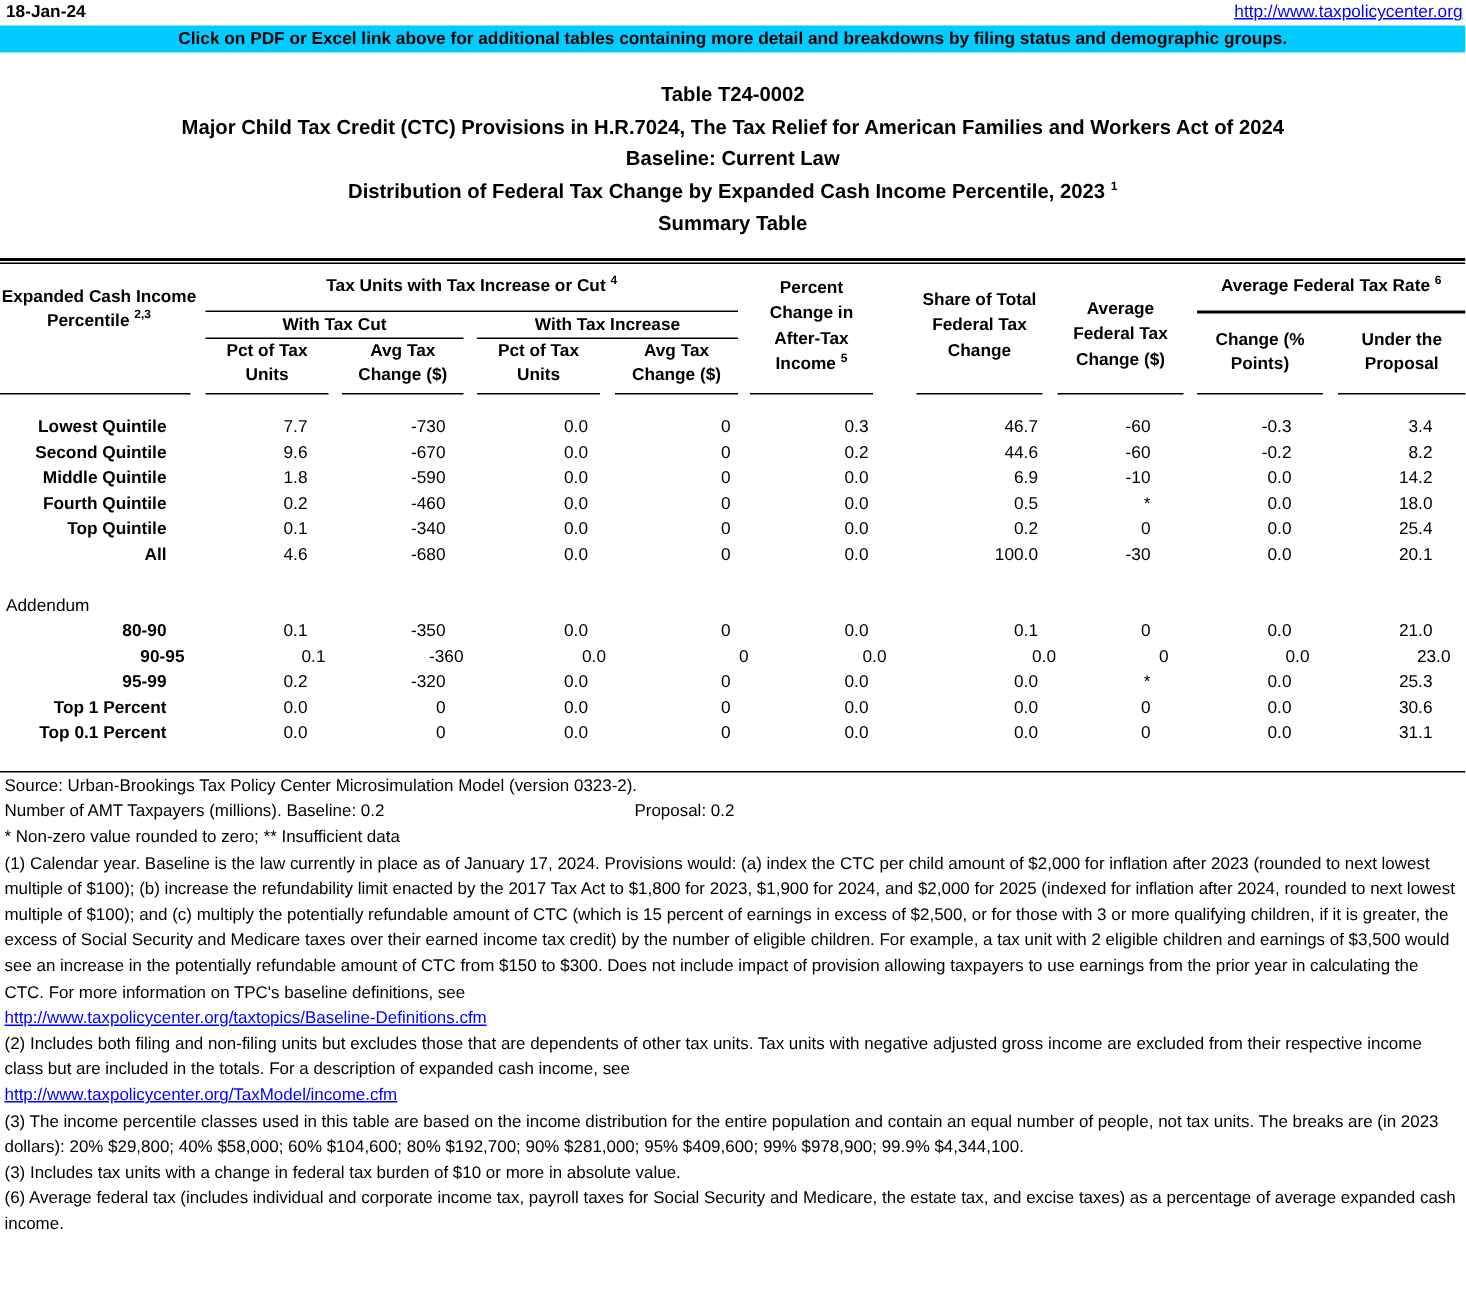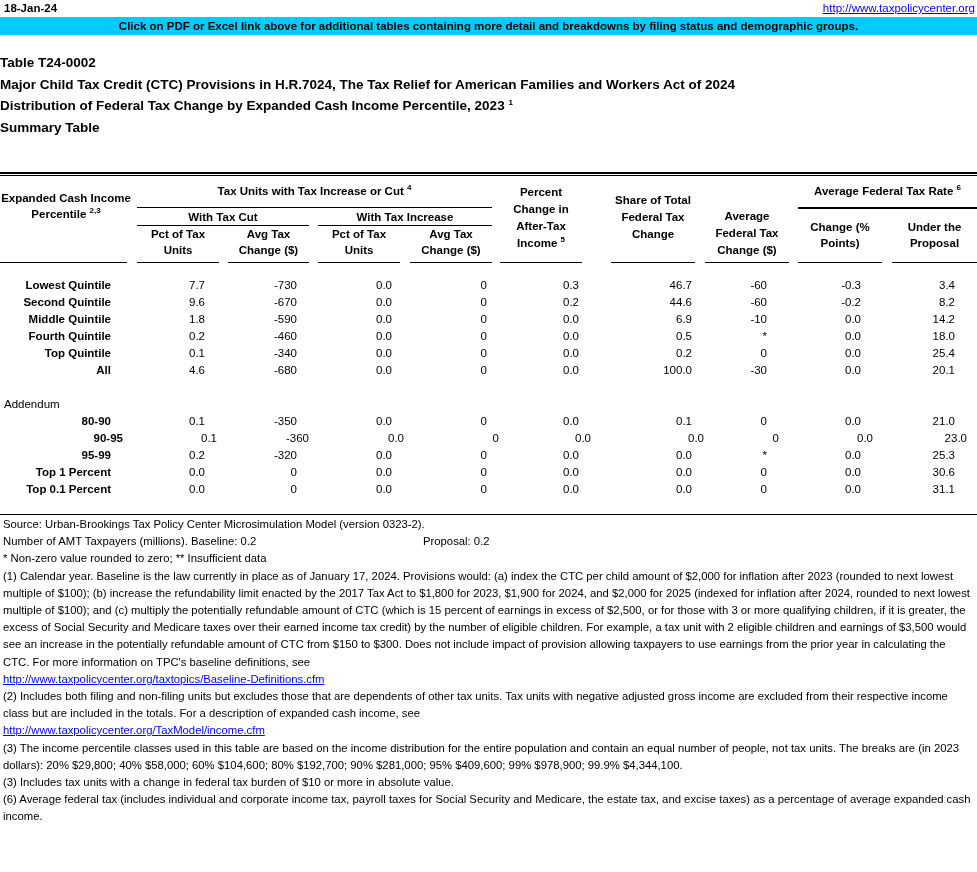--- a/index.html
+++ b/index.html
@@ -4,21 +4,21 @@
 <style>
   html, body { margin:0; padding:0; background:#fff; }
   body { width:977px; height:872px; position:relative; overflow:hidden;
          font-family:"Liberation Sans", sans-serif; font-size:11.5px; color:#000; }
   .topbar { position:absolute; top:0; left:0; width:977px; height:18px; }
   .topbar .date { position:absolute; left:4px; top:2px; font-weight:bold; font-size:11.5px; }
   .topbar .prelim { position:absolute; left:146px; top:20px; font-weight:bold; font-size:10px; }
   .topbar .url { position:absolute; right:2px; top:2px; color:#0000ff; text-decoration:underline; font-size:11.5px; }
   .banner { position:absolute; top:17px; left:0; width:977px; height:18px; background:#00ccff;
             text-align:center; font-weight:bold; font-size:11.5px; line-height:18px; }
-  .titles { position:absolute; top:52px; left:0; width:977px; font-weight:bold; font-size:13.5px; }
+  .titles { position:absolute; top:52px; left:0; width:977px; text-align:center; font-weight:bold; font-size:13.5px; }
   .titles div { height:21.5px; line-height:21.5px; }
   sup { font-size:8px; vertical-align:super; line-height:0; }
   .dbl { position:absolute; left:0; width:977px; border-top:2px solid #000; }
   .hline { position:absolute; border-top:1.5px solid #000; }
   .h { position:absolute; text-align:center; line-height:15.5px; font-size:11.5px; font-weight:bold; }
   .row { position:absolute; left:0; width:977px; height:17px; font-size:11.5px; }
   .row .lab { position:absolute; right:866px; top:0; font-weight:bold; white-space:nowrap; }
   .row .c { position:absolute; top:0; text-align:right; }
   .addendum { position:absolute; left:4px; top:398px; font-weight:normal; font-size:11.5px; }
   .notes { position:absolute; left:3px; top:516px; width:972px; font-size:11.3px; line-height:17.2px; }
@@ -31,20 +31,21 @@
 <div class="topbar">
   <span class="date">18-Jan-24</span>
   <span class="prelim">PRELIMINARY RESULTS</span>
   <a class="url">http://www.taxpolicycenter.org</a>
 </div>
 <div class="banner">Click on PDF or Excel link above for additional tables containing more detail and breakdowns by filing status and demographic groups.</div>
 
 <div class="titles">
   <div>Table T24-0002</div>
   <div>Major Child Tax Credit (CTC) Provisions in H.R.7024, The Tax Relief for American Families and Workers Act of 2024</div>
+  <div>Baseline: Current Law</div>
   <div><span>Distribution of Federal Tax Change by Expanded Cash Income Percentile, 2023</span> <sup>1</sup></div>
   <div>Summary Table</div>
 </div>
 
 <div class="dbl" style="top:172px;"></div>
 <div class="dbl" style="top:175px;border-top-width:1px;"></div>
 
 <div class="h" style="left:0;width:132px;top:191px;">
   <div>Expanded Cash Income</div>
   <div><span>Percentile</span> <sup>2,3</sup></div>
@@ -88,21 +89,21 @@
 </div>
 <div class="hline" style="left:500px;top:262px;width:82px;"></div>
 
 <div class="h" style="left:611px;width:84px;top:192px;line-height:17px;">
   <div>Share of Total</div>
   <div>Federal Tax</div>
   <div>Change</div>
 </div>
 <div class="hline" style="left:611px;top:262px;width:84px;"></div>
 
-<div class="h" style="left:705px;width:84px;top:208px;line-height:17px;">
+<div class="h" style="left:705px;width:84px;top:198px;line-height:17px;">
   <div>Average</div>
   <div>Federal Tax</div>
   <div>Change ($)</div>
 </div>
 <div class="hline" style="left:705px;top:262px;width:84px;"></div>
 
 <div class="h" style="left:798px;width:179px;top:184px;"><span>Average Federal Tax Rate</span> <sup>6</sup></div>
 <div class="hline" style="left:798px;top:207px;width:179px;border-top-width:2px;"></div>
 
 <div class="h" style="left:798px;width:84px;top:219px;line-height:16px;">

